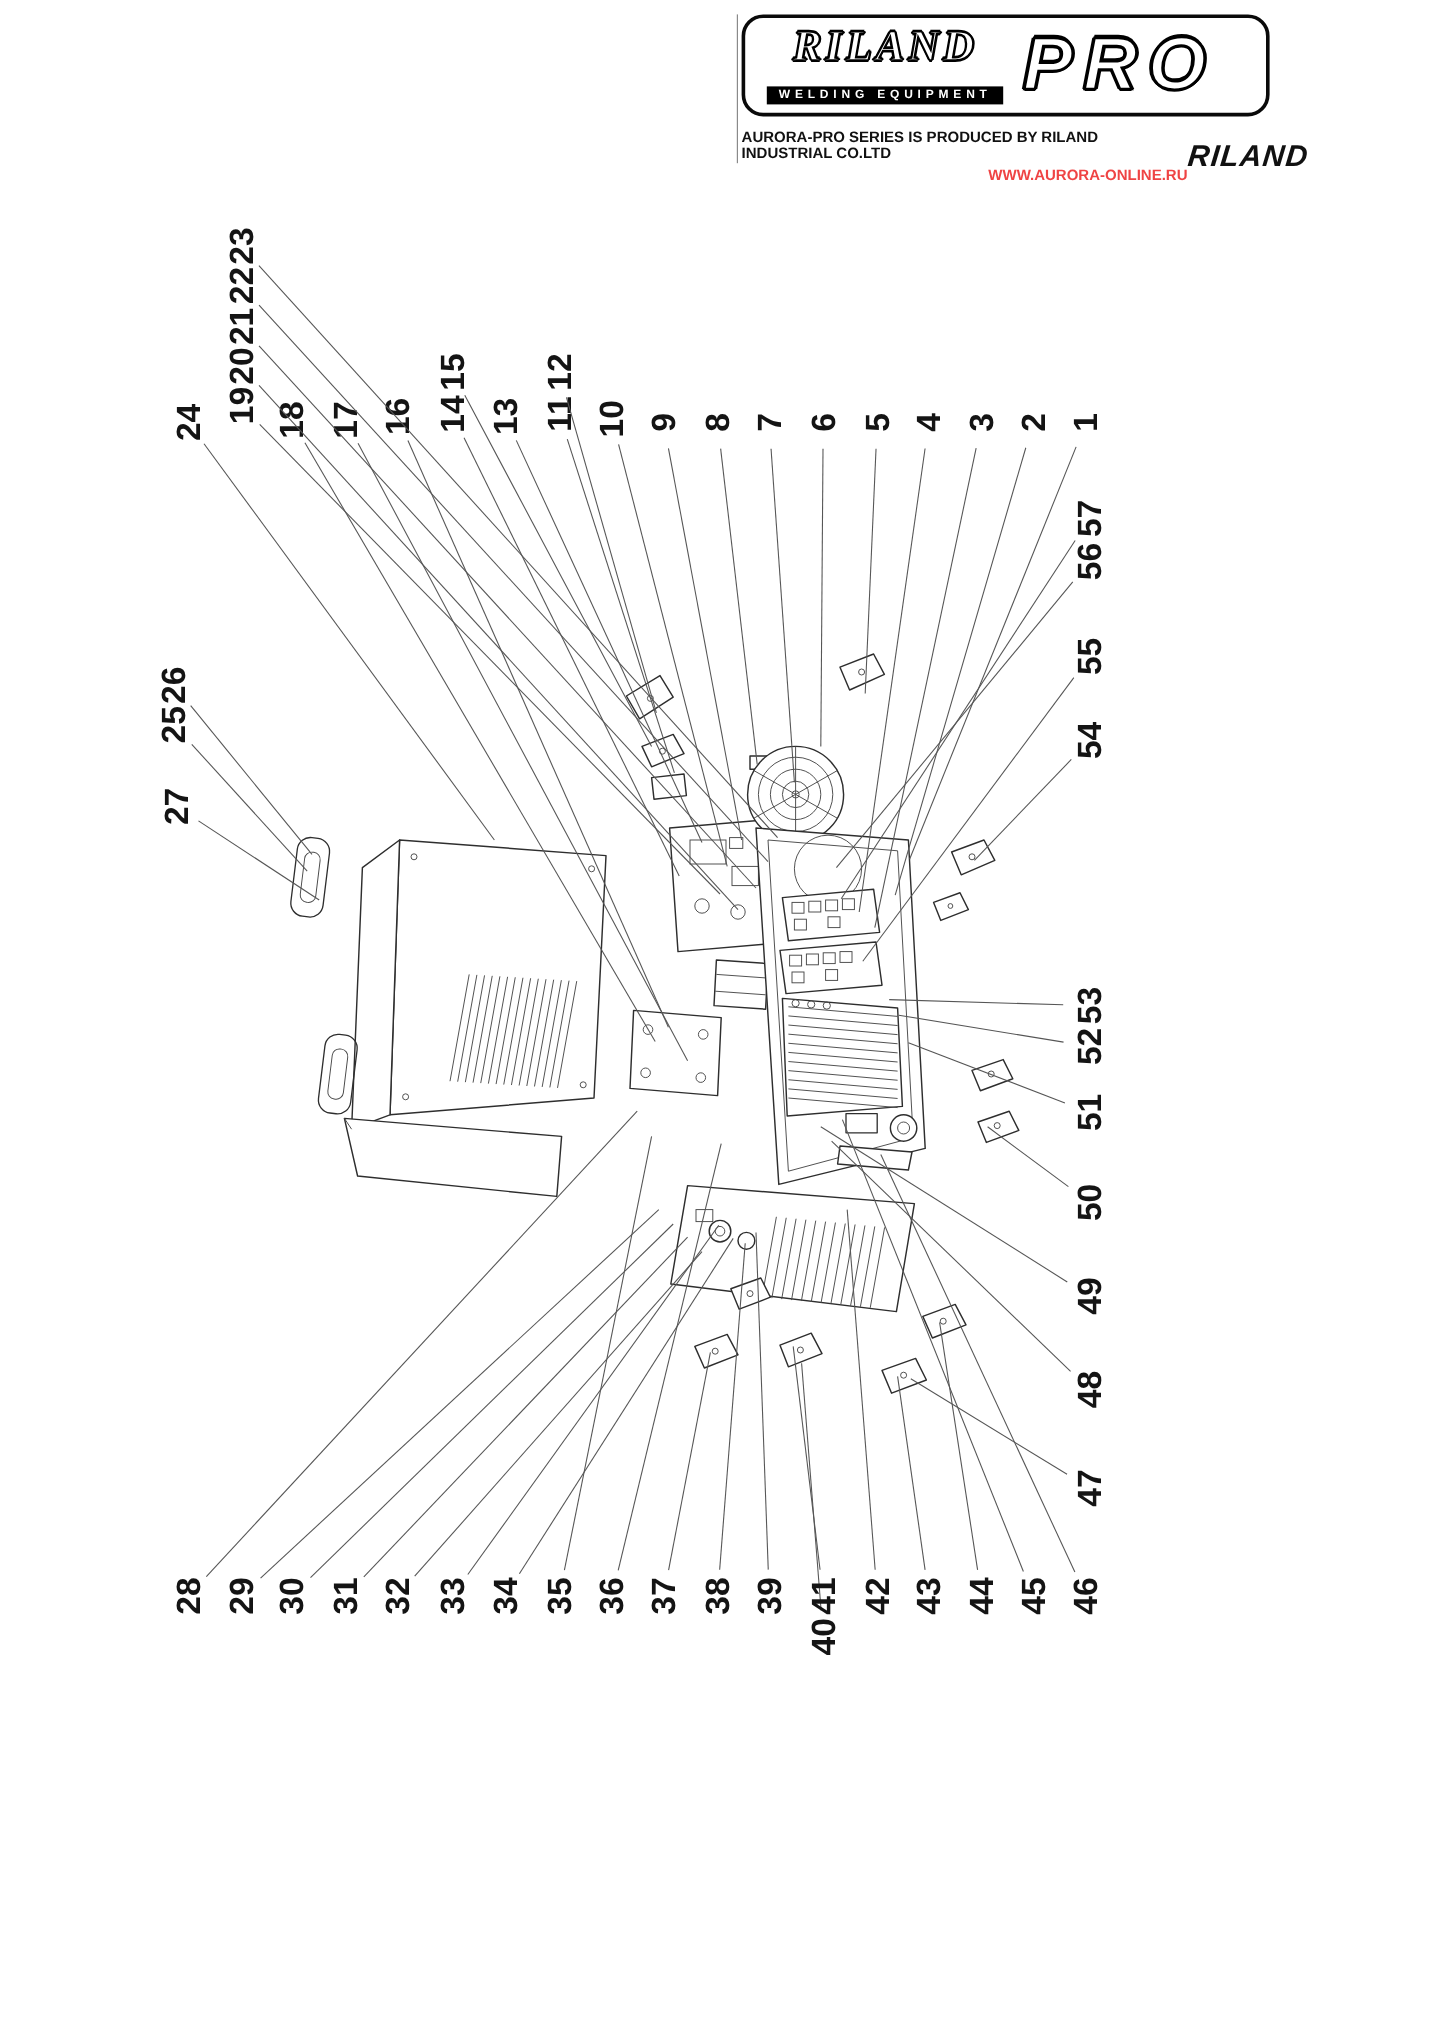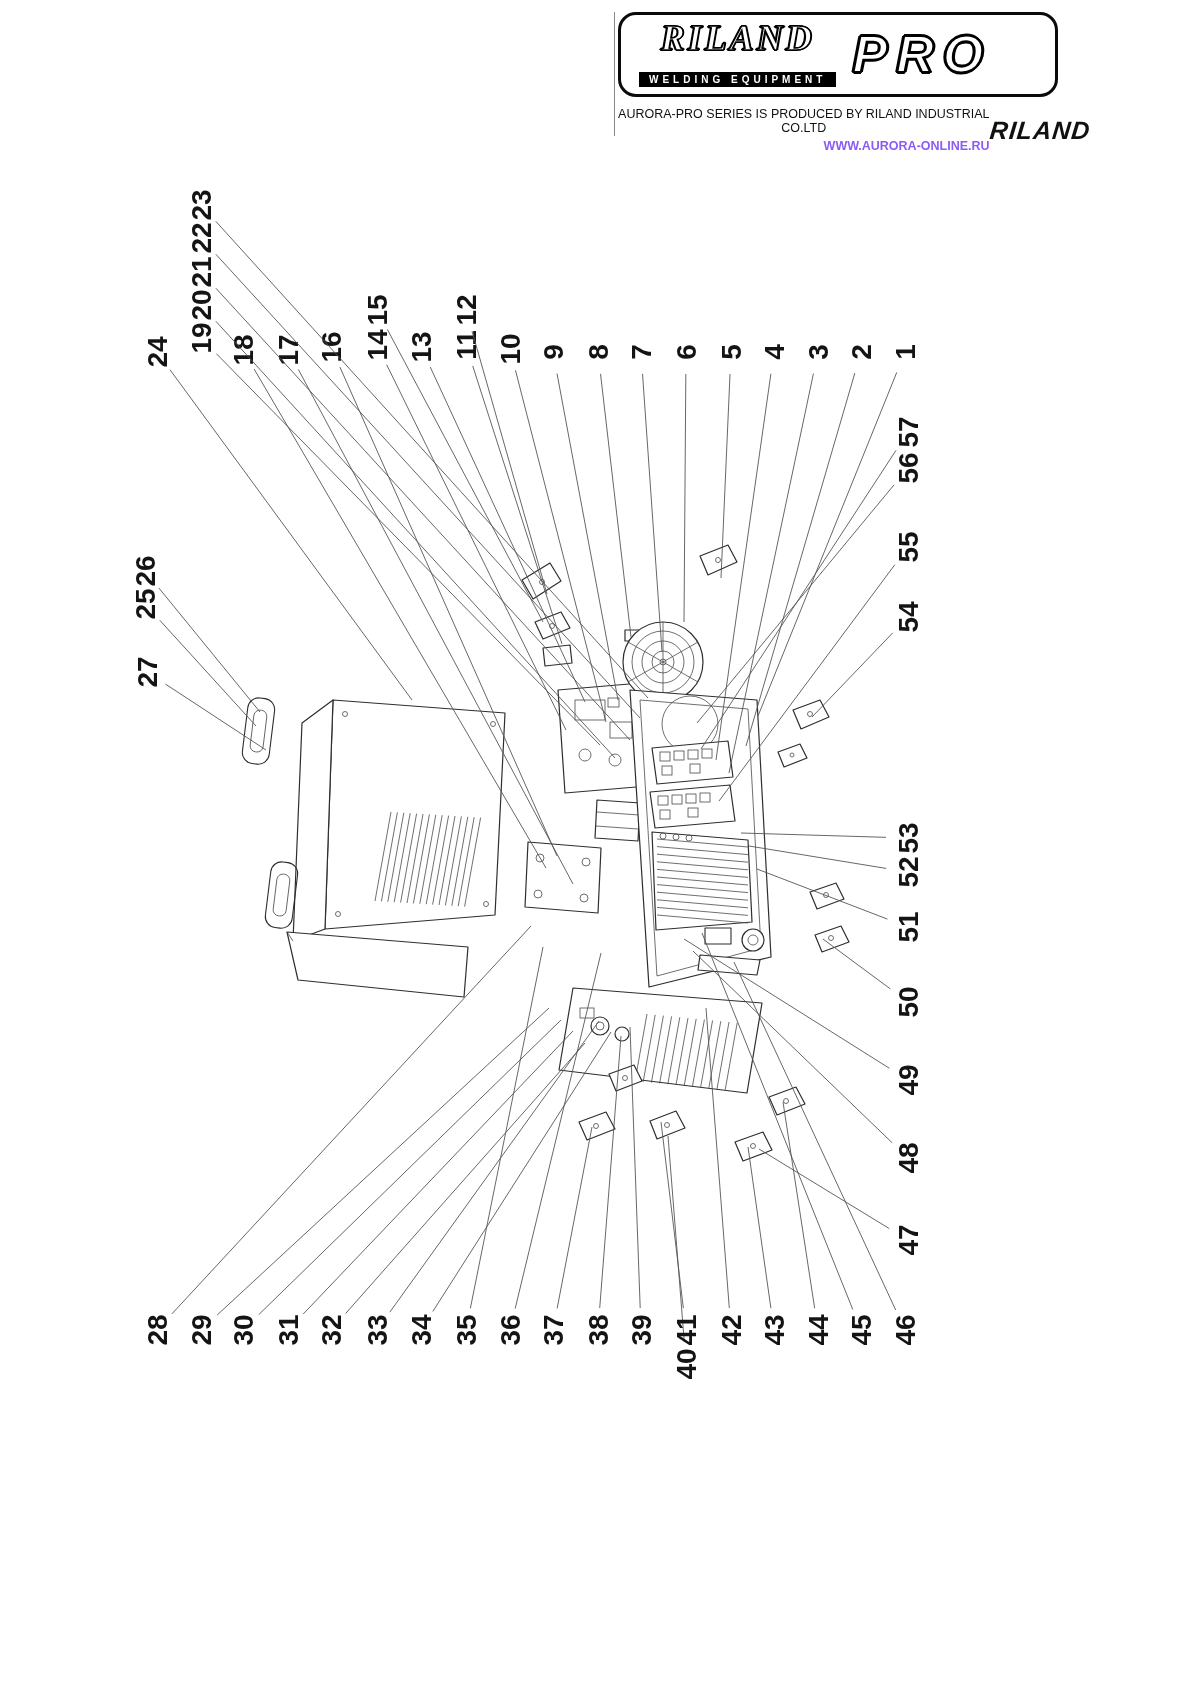--- a/index.html
+++ b/index.html
@@ -11,27 +11,27 @@
   .vrule  { position:absolute; left:-4px; top:0; height:124px; border-left:1.5px solid #8a8a8a; }
   .logo-box { display:flex; align-items:center; gap:16px; border:3.5px solid #0a0a0a;
               border-radius:18px; padding:5px 18px 7px 18px; width:440px; box-sizing:border-box; background:#fff; }
   .logo-left { display:flex; flex-direction:column; align-items:center; }
   .aurora { font-family:"Liberation Serif", serif; font-style:italic; font-weight:bold;
             font-size:36px; letter-spacing:3px; line-height:1; color:#ffffff;
             -webkit-text-stroke:1.4px #000;
             text-shadow:1.4px 0 #000,-1.4px 0 #000,0 1.4px #000,0 -1.4px #000; }
   .tagline { margin-top:16px; background:#000; color:#fff; font-size:10px; font-weight:bold;
              letter-spacing:4px; padding:2px 10px; white-space:nowrap; }
-  .pro { font-size:52px; font-weight:900; font-style:italic; letter-spacing:9px; line-height:1;
+  .pro { font-size:62px; font-weight:900; font-style:italic; letter-spacing:9px; line-height:1;
          color:#ffffff; -webkit-text-stroke:2.2px #000;
          text-shadow:2px 0 #000,-2px 0 #000,0 2px #000,0 -2px #000; }
   .byline { display:flex; align-items:center; justify-content:space-between; margin-top:10px; width:472px; }
   .byline-text { width:382px; }
-  .byline-line1 { font-size:12.5px; font-weight:normal; color:#111;text-align:center; }
-  .byline-line2 { font-size:12.5px; font-weight:bold; color:#8b5cf6; text-align:right; margin-top:4px; }
+  .byline-line1 { font-size:12.5px; font-weight:bold; color:#111; }
+  .byline-line2 { font-size:12.5px; font-weight:bold; color:#ef4444; text-align:right; margin-top:4px; }
   .riland { font-style:italic; font-weight:bold; font-size:25px; color:#111; transform:skewX(-6deg); letter-spacing:1px; }
 
   
   svg.diagram { position:absolute; left:0; top:0; }
   .part-num { font-family:"Liberation Sans", sans-serif; font-size:28px; font-weight:bold;
               fill:#141414; text-anchor:middle; dominant-baseline:central; }
   .leader { stroke:#565656; stroke-width:0.9; fill:none; }
   .p-fill { fill:#ffffff; stroke:#2e2e2e; stroke-width:1.2; stroke-linejoin:round; }
   .p-line { fill:none; stroke:#2e2e2e; stroke-width:1.1; stroke-linejoin:round; }
   .p-thin { fill:none; stroke:#4a4a4a; stroke-width:0.8; }

